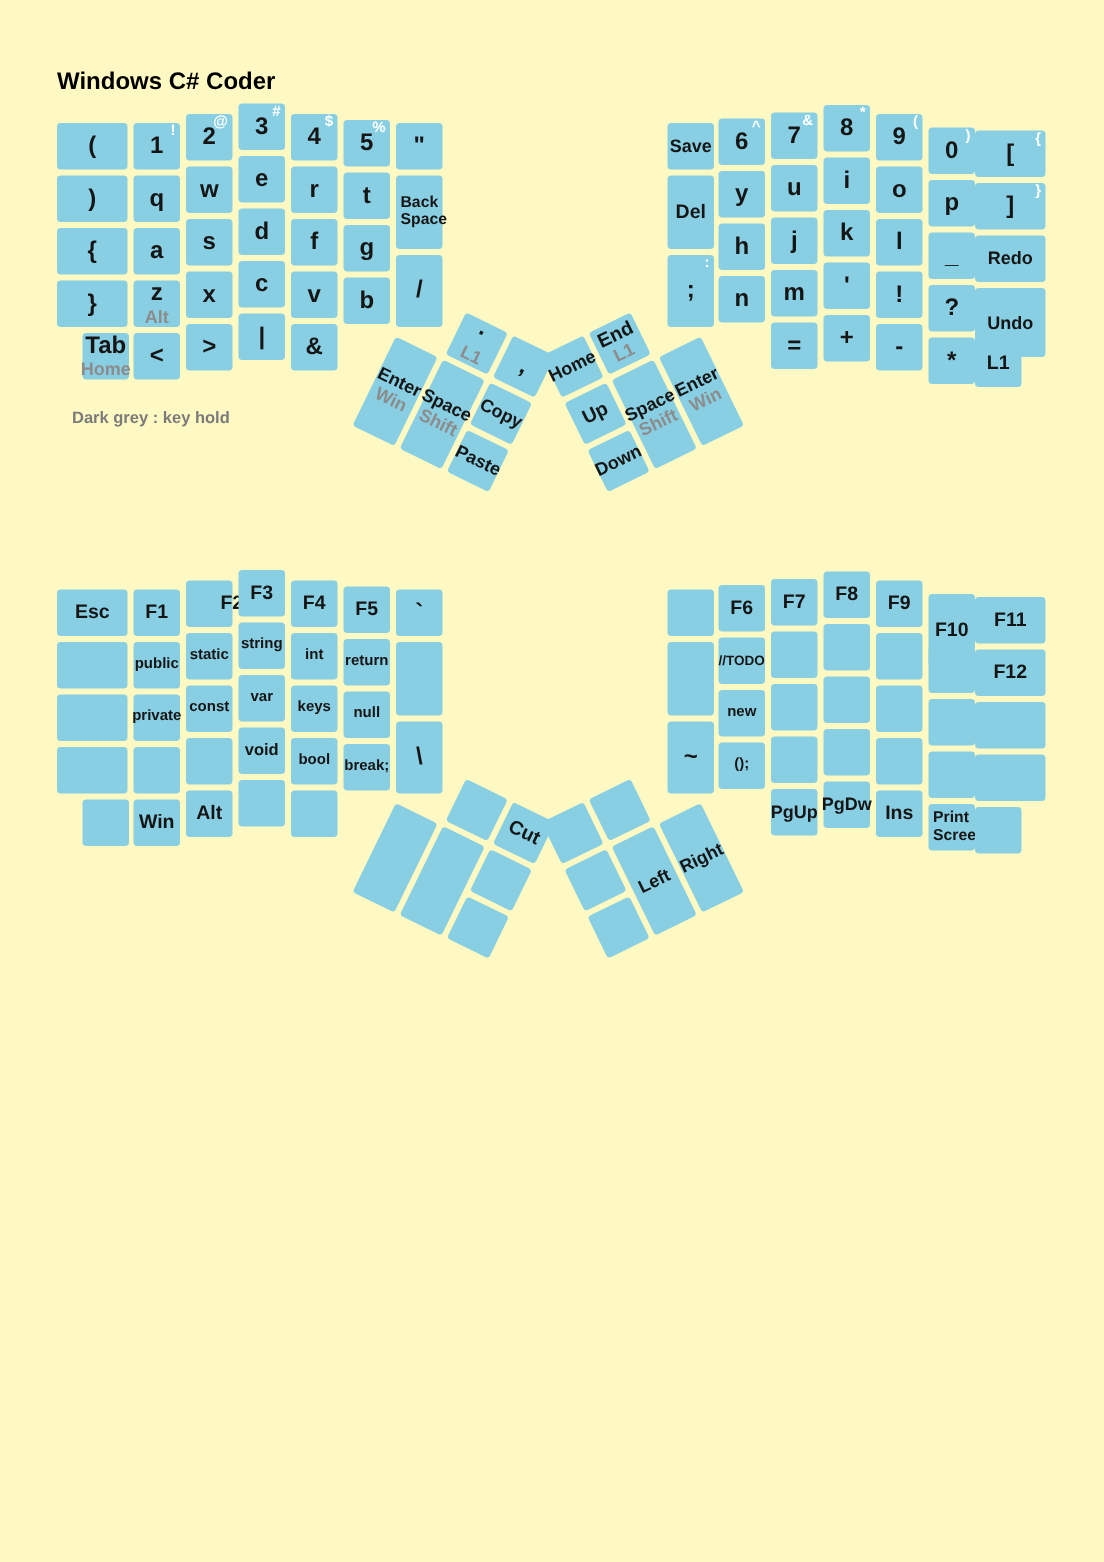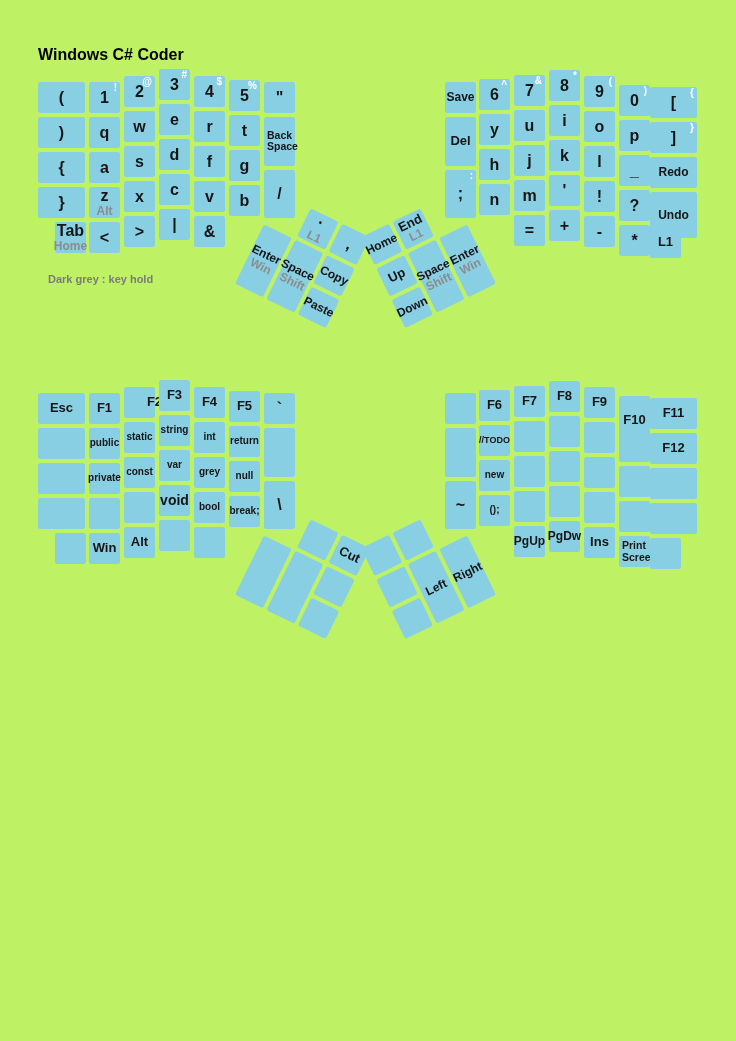--- a/index.html
+++ b/index.html
@@ -1,17 +1,17 @@
 <!DOCTYPE html>
 <html style="--keyfill: #89CFE3; --main: #151515; --hold: #8C8C8C; --sup: #FFFFFF; --note: #7B7B7B;"><head>
 <meta charset="utf-8">
 <style>
   html,body{margin:0;padding:0;background:#ffffff;}
   body{width:736px;height:1041px;position:relative;font-family:"Liberation Sans","DejaVu Sans",sans-serif;}
-  .page{position:absolute;left:0;top:0;width:736px;height:1041px;background:#bef264;overflow:hidden;}
+  .page{position:absolute;left:0;top:0;width:736px;height:1041px;background:#fef9c3;overflow:hidden;}
   .title{position:absolute;left:38px;font-size:16px;font-weight:bold;color:#000000;white-space:nowrap;}
   .note{position:absolute;left:48px;top:273px;font-size:11px;font-weight:bold;color:var(--note,#7b7b7b);white-space:nowrap;}
   .key{position:absolute;background:var(--keyfill,#89CFE3);border-radius:2.5px;
        display:flex;flex-direction:column;align-items:center;justify-content:center;
        color:var(--main,#151515);font-weight:bold;line-height:1.08;text-align:center;overflow:visible;}
   .key .lbl{white-space:nowrap;}
   .key.wrap{align-items:flex-start;text-align:left;padding-left:3px;box-sizing:border-box;}
   .key.wrap .lbl{white-space:normal;}
   .key .hold{color:var(--hold,#8c8c8c);font-size:12px;white-space:nowrap;}
   .key .sup{position:absolute;top:0px;right:3px;color:var(--sup,#ffffff);font-size:10px;line-height:1.2;}
@@ -319,30 +319,30 @@
       <div class="key" style="left: 89px; top: 463px; width: 31px; height: 31px;">
         <span class="lbl" style="font-size: 10px;">private</span>
       </div>
       <div class="key" style="left: 124px; top: 457px; width: 31px; height: 31px;">
         <span class="lbl" style="font-size: 10px;">const</span>
       </div>
       <div class="key" style="left: 159px; top: 450px; width: 31px; height: 31px;">
         <span class="lbl" style="font-size: 10px;">var</span>
       </div>
       <div class="key" style="left: 194px; top: 457px; width: 31px; height: 31px;">
-        <span class="lbl" style="font-size: 10px;">grey</span>
+        <span class="lbl" style="font-size: 10px;">keys</span>
       </div>
       <div class="key" style="left: 229px; top: 461px; width: 31px; height: 31px;">
         <span class="lbl" style="font-size: 10px;">null</span>
       </div>
       <div class="key" style="left: 38px; top: 498px; width: 47px; height: 31px;"></div>
       <div class="key" style="left: 89px; top: 498px; width: 31px; height: 31px;"></div>
       <div class="key" style="left: 124px; top: 492px; width: 31px; height: 31px;"></div>
       <div class="key" style="left: 159px; top: 485px; width: 31px; height: 31px;">
-        <span class="lbl" style="font-size: 14px; text-align: center;">void</span>
+        <span class="lbl" style="font-size: 11px; text-align: center;">void</span>
       </div>
       <div class="key" style="left: 194px; top: 492px; width: 31px; height: 31px;">
         <span class="lbl" style="font-size: 10px;">bool</span>
       </div>
       <div class="key" style="left: 229px; top: 496px; width: 31px; height: 31px;">
         <span class="lbl" style="font-size: 10px;">break;</span>
       </div>
       <div class="key" style="left: 264px; top: 480.5px; width: 31px; height: 48.5px;">
         <span class="lbl" style="font-size: 16px;">\</span>
       </div>

